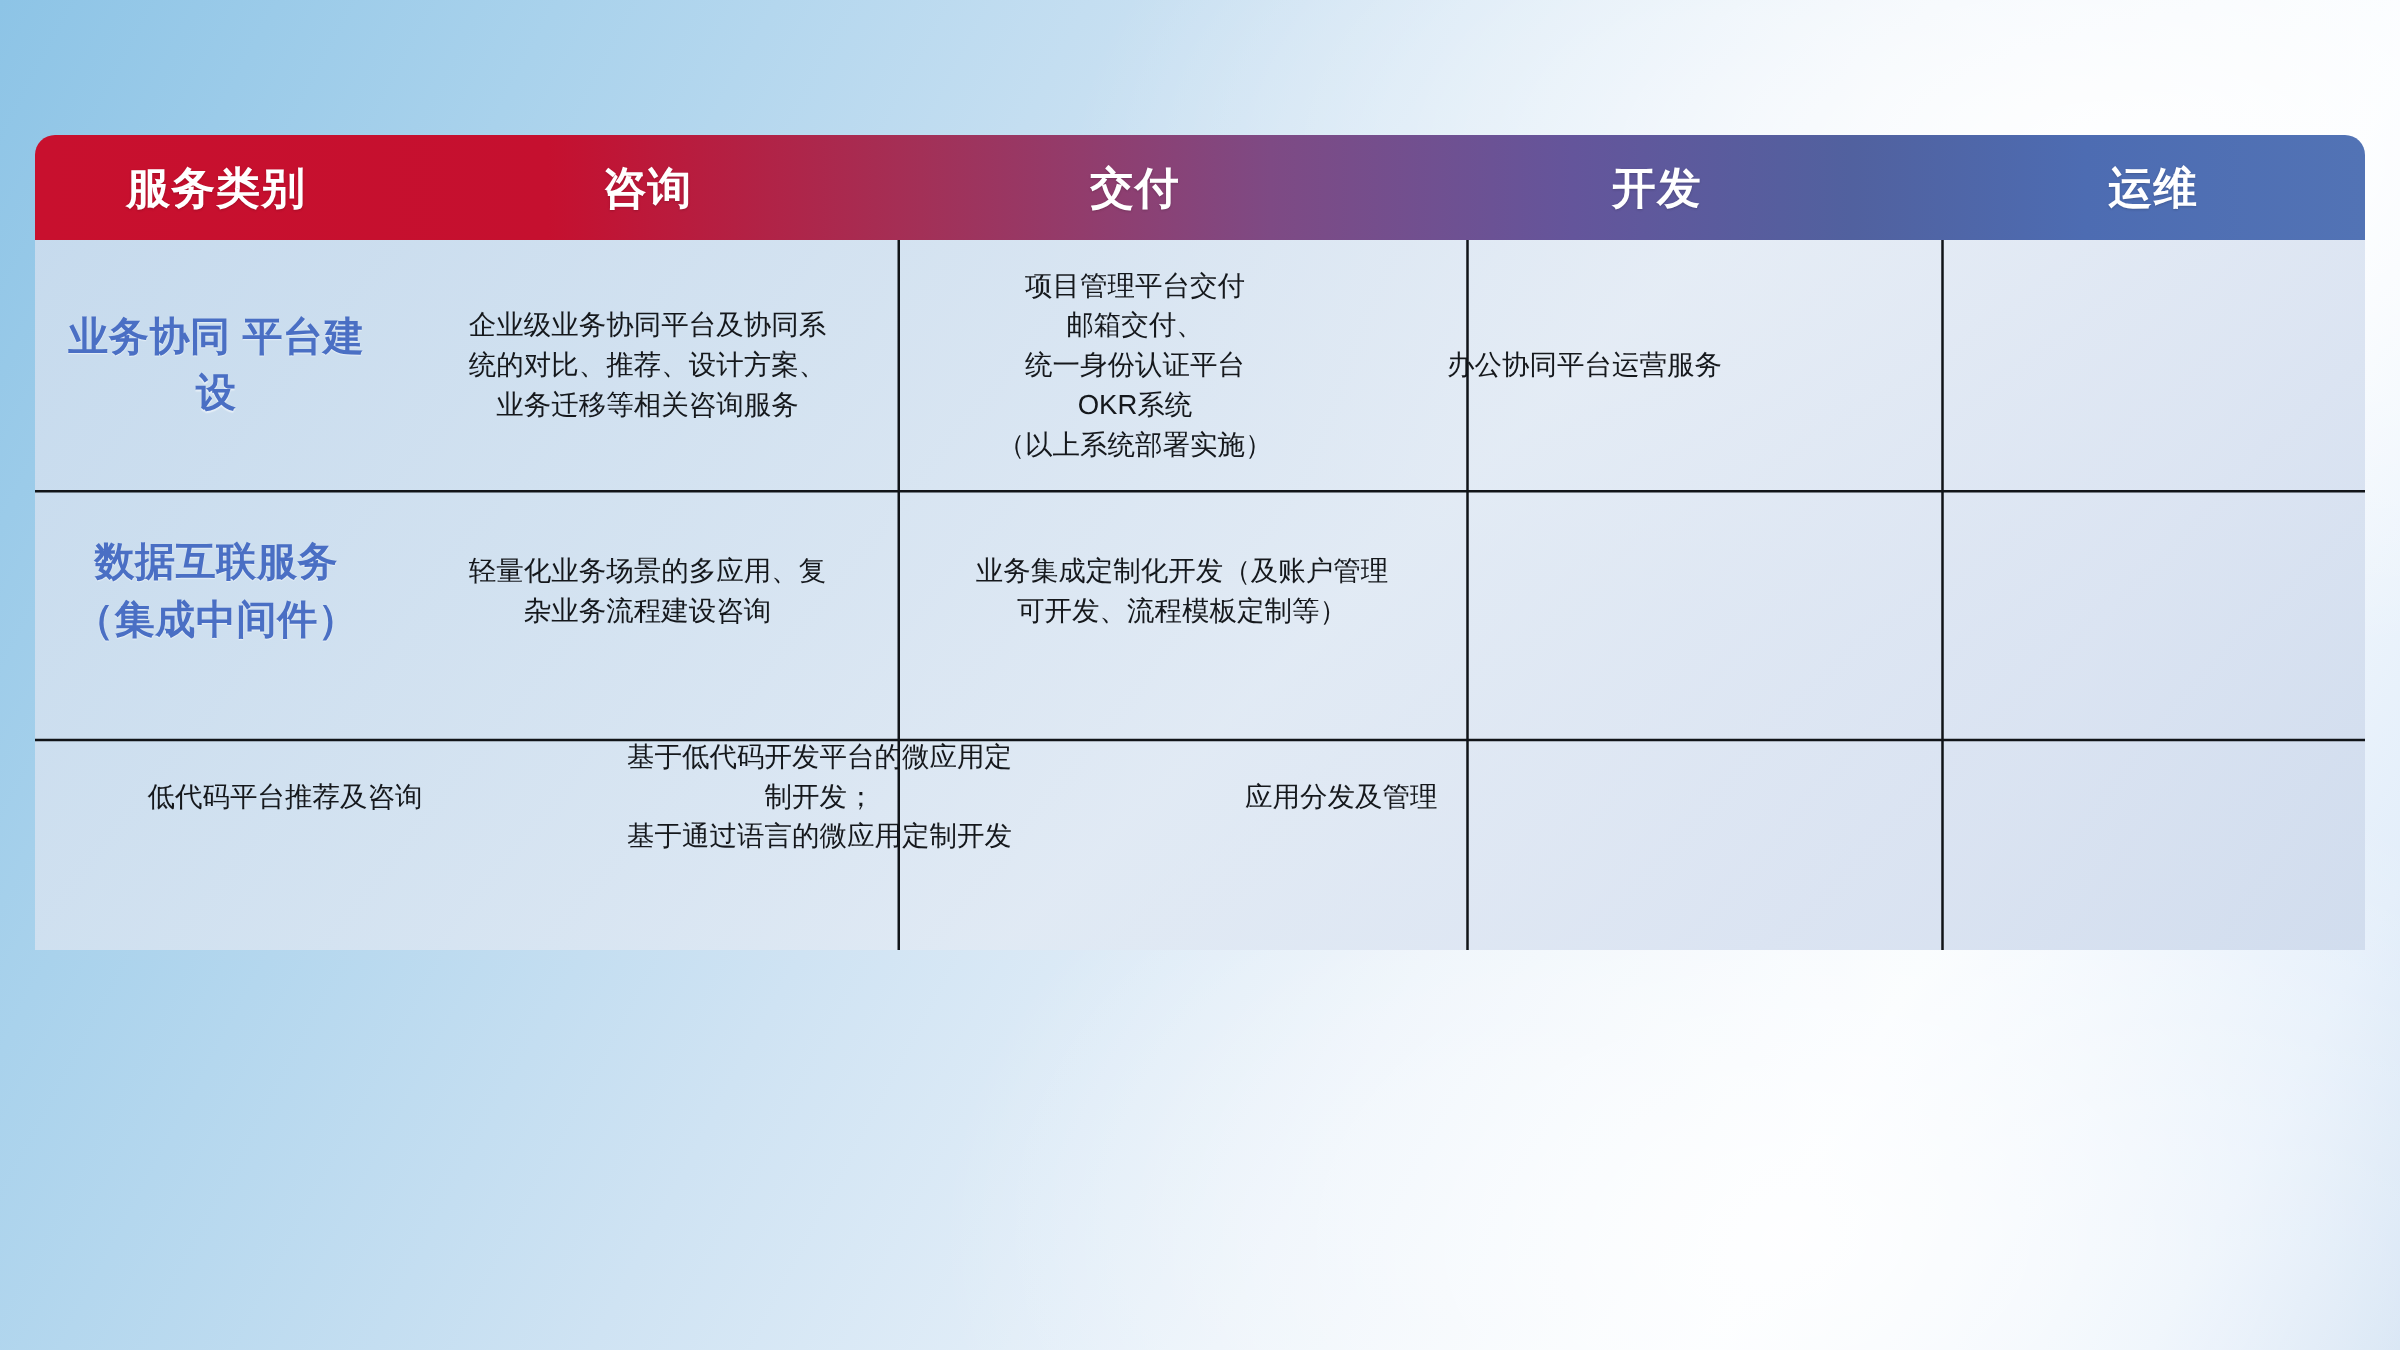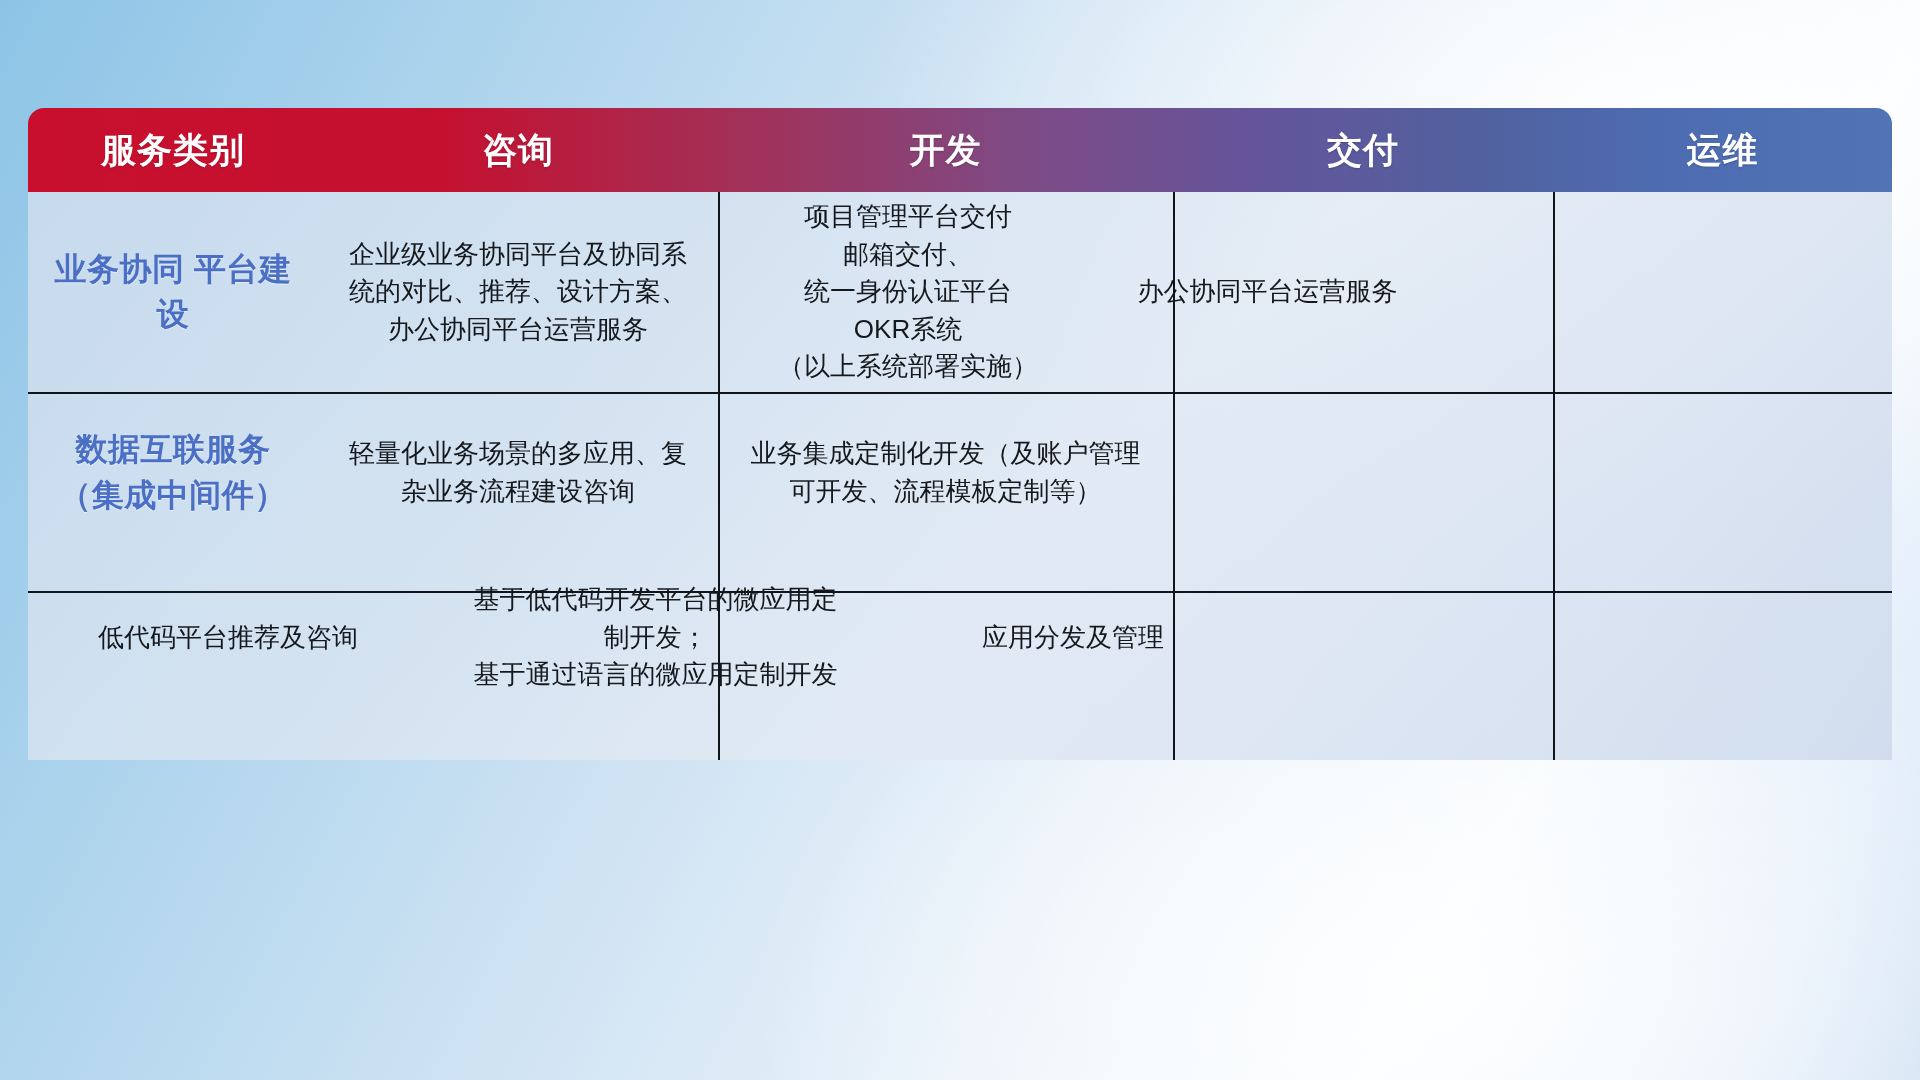--- a/index.html
+++ b/index.html
@@ -118,56 +118,56 @@
     color: #4a6fc4;
     font-size: 32px;
     font-weight: bold;
     line-height: 1.42;
     letter-spacing: 0.5px;
     text-shadow: 0 1px 1px rgba(255,255,255,0.55);
   }
 
   .celltext {
     color: #15181c;
-    font-size: 26px;
+    font-size: 22px;
     line-height: 1.44;
     white-space: pre-line;
   }
 </style>
 </head>
 <body>
 
 <div id="table-wrap">
 
   <div class="thead">
     <div class="th c0">服务类别</div>
     <div class="th c1">咨询</div>
+    <div class="th c3">交付</div>
     <div class="th c2">开发</div>
-    <div class="th c3">交付</div>
     <div class="th c4">运维</div>
   </div>
 
   <div class="tbody">
 
     <div class="vline v1"></div>
     <div class="vline v2"></div>
     <div class="vline v3"></div>
 
     <div class="row-sep s1"></div>
     <div class="row-sep s2"></div>
 
     <div class="trow r1">
       <div class="td c0">
         <span class="rowlabel">业务协同
 平台建设</span>
       </div>
       <div class="td c1">
         <span class="celltext">企业级业务协同平台及协同系
 统的对比、推荐、设计方案、
-办公协同平台运营服务</span>
+业务迁移等相关咨询服务</span>
       </div>
       <div class="td c3">
         <span class="celltext">项目管理平台交付
 邮箱交付、
 统一身份认证平台
 OKR系统
 （以上系统部署实施）</span>
       </div>
       <div class="td c4">
         <span class="celltext">办公协同平台运营服务</span>

